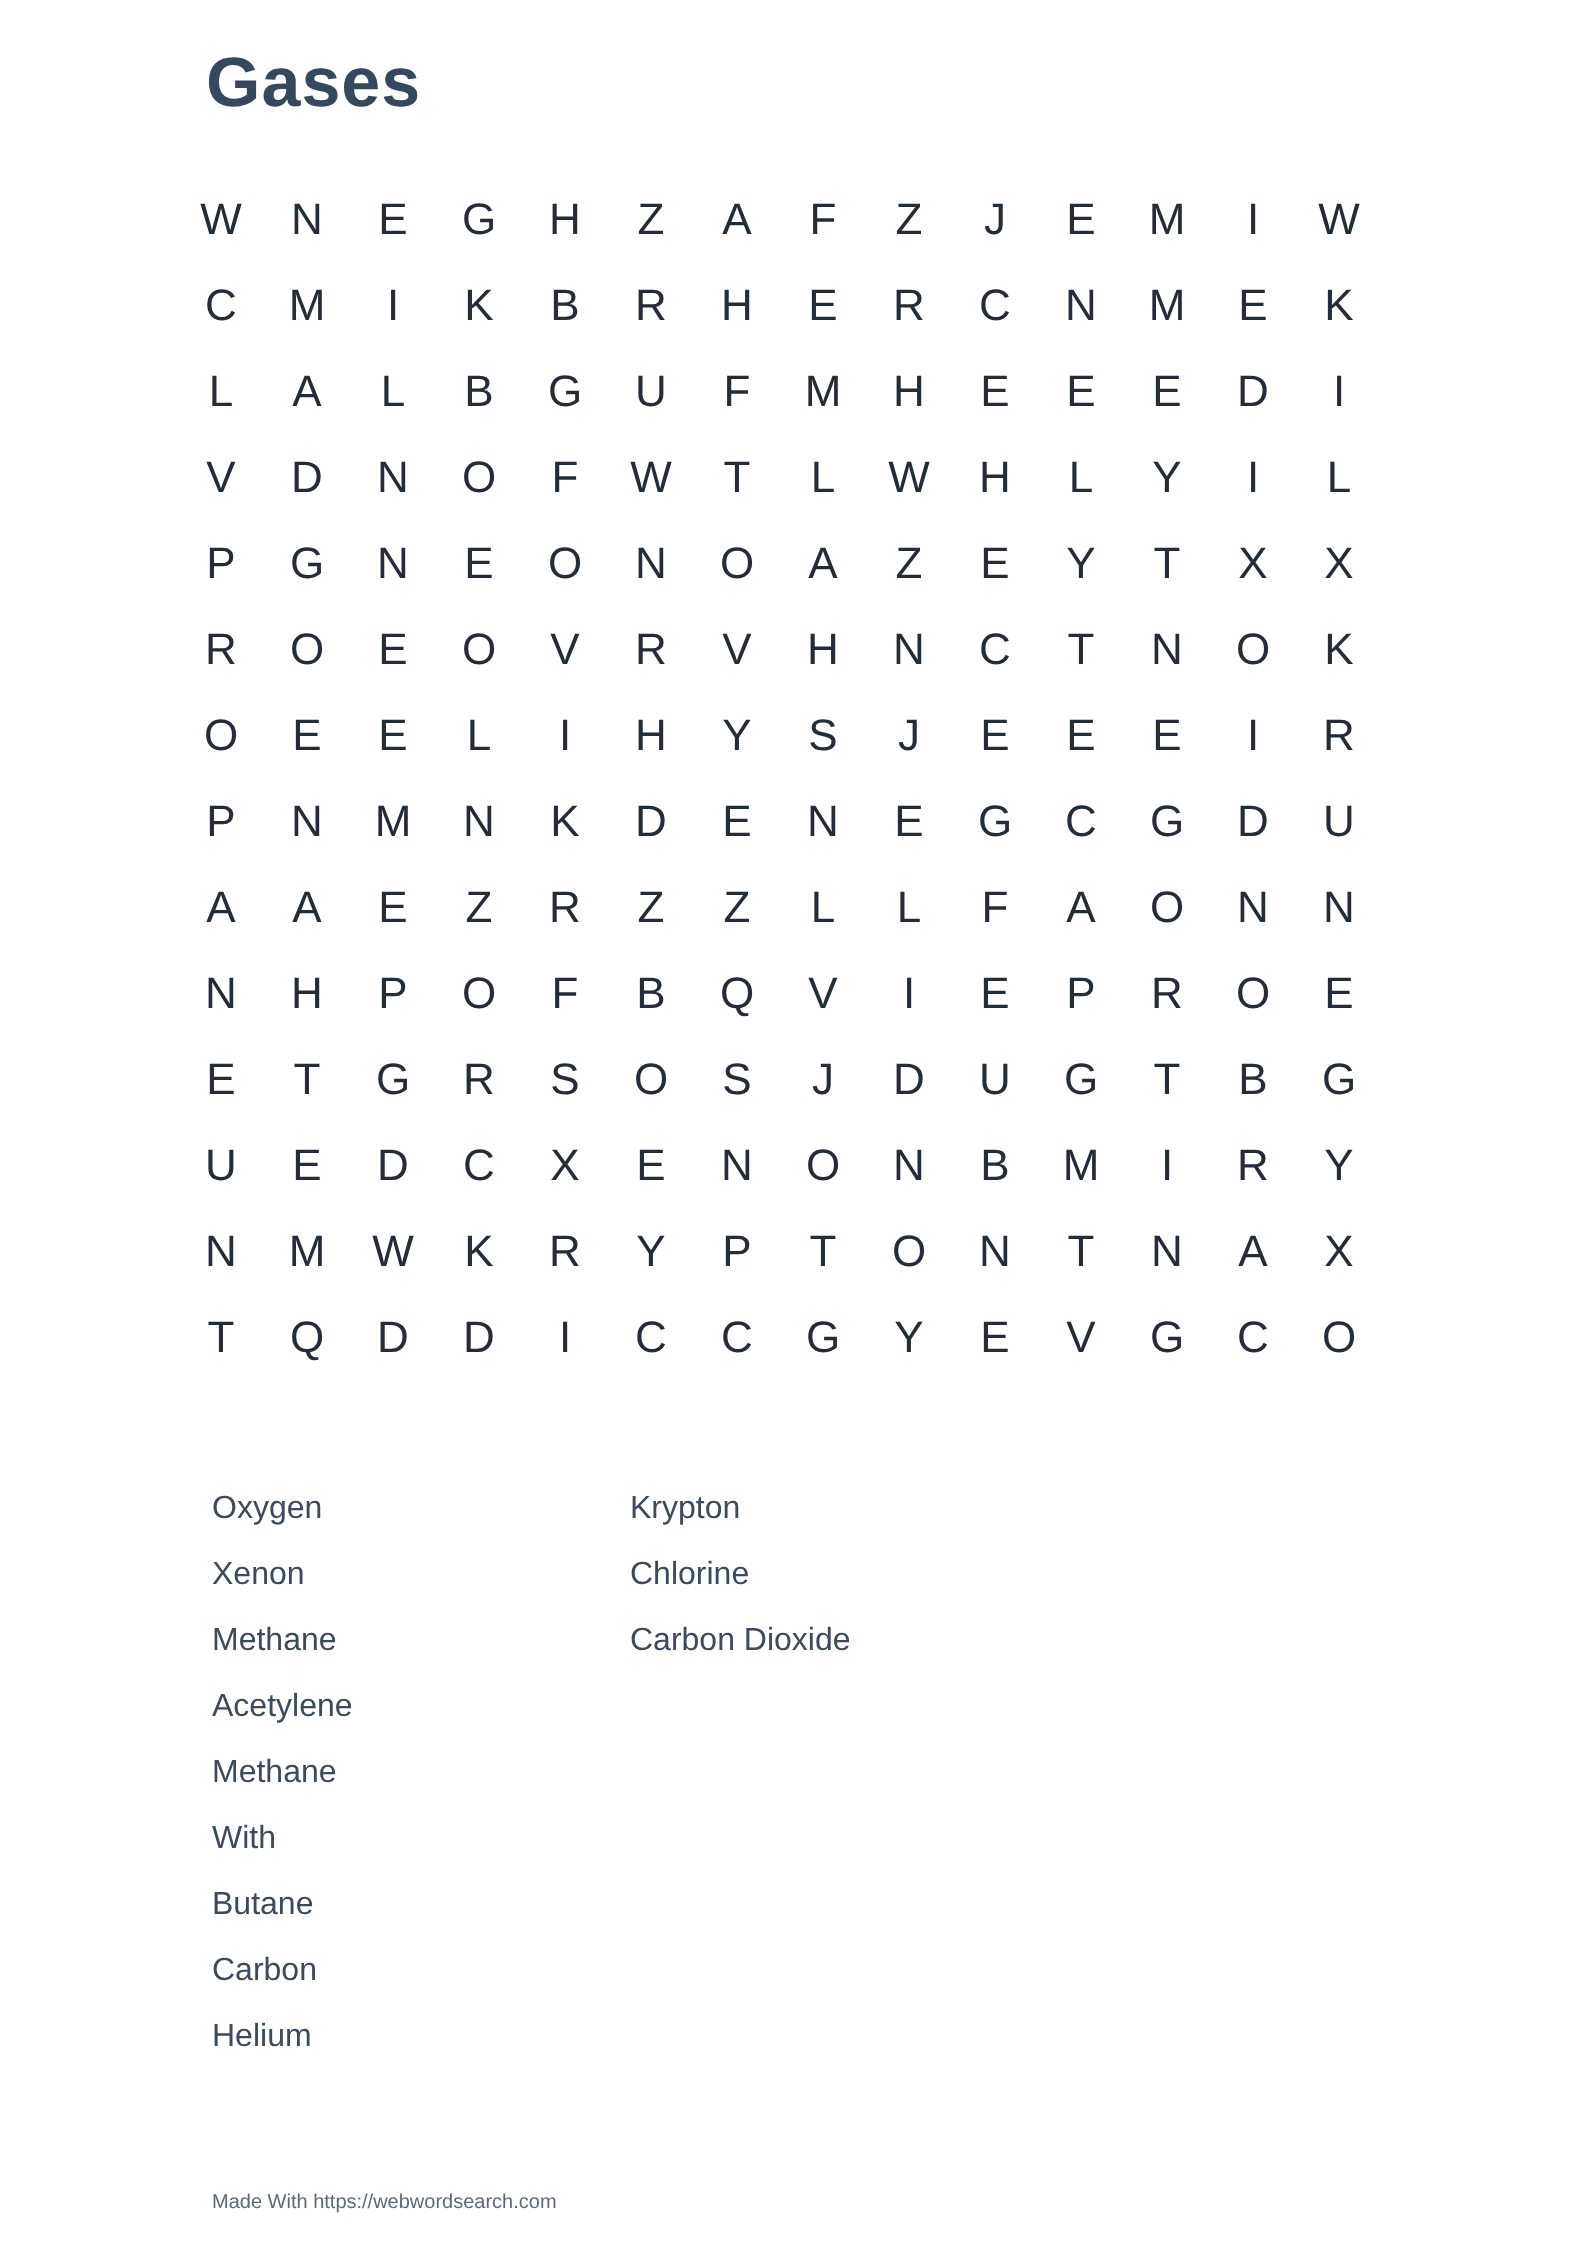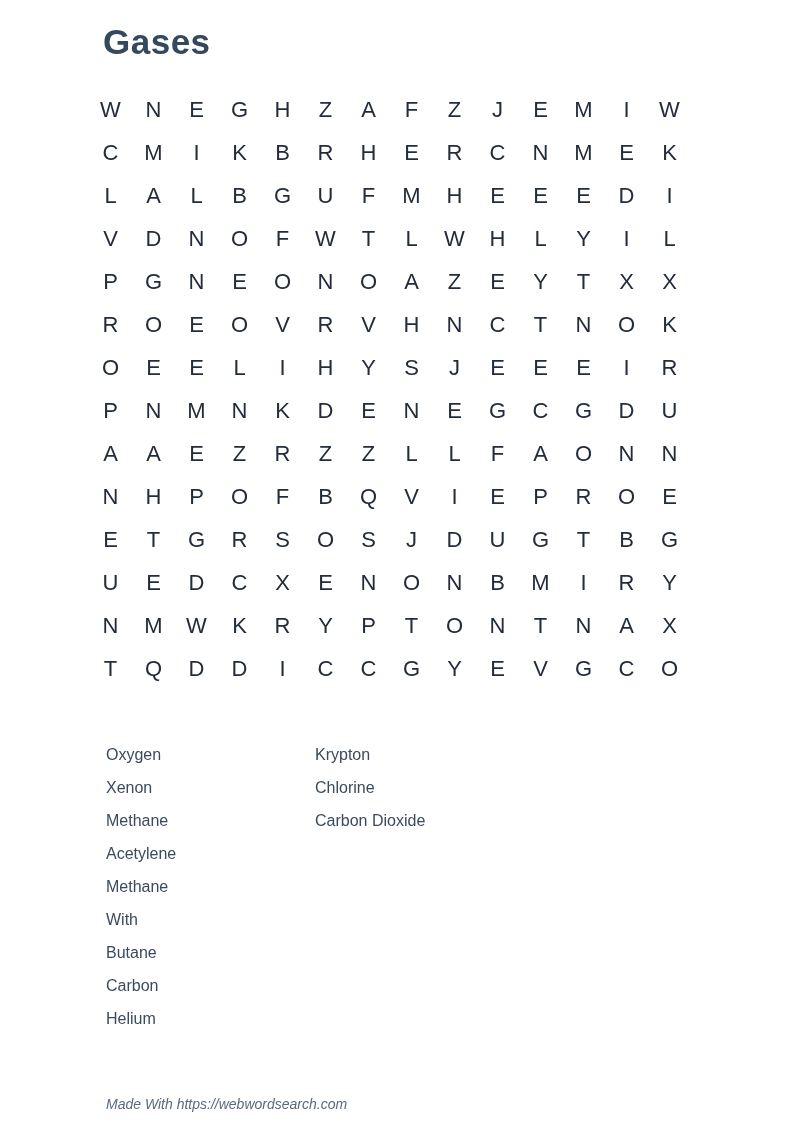--- a/index.html
+++ b/index.html
@@ -61,23 +61,22 @@
     height: 33px;
     display: flex;
     align-items: center;
     font-size: 16px;
     color: var(--word-color);
   }
   .footer {
     position: absolute;
     left: 106px;
     top: 1096px;
-    font-size: 14px;
+    font-size: 10px;
     color: var(--footer-color);
-    font-style: italic;
   }
 </style>
 </head>
 <body>
 
 <div class="page">
   <h1 class="title">Gases</h1>
   <div class="grid">
       <span class="cell">W</span>
       <span class="cell">N</span>

